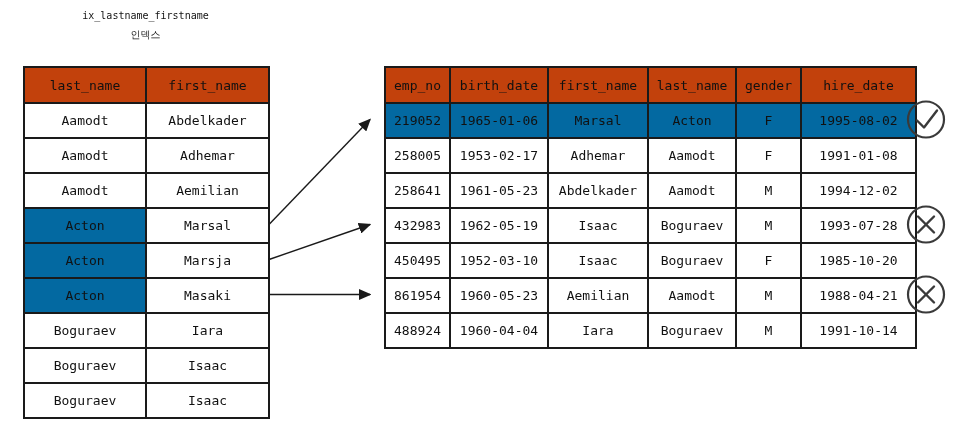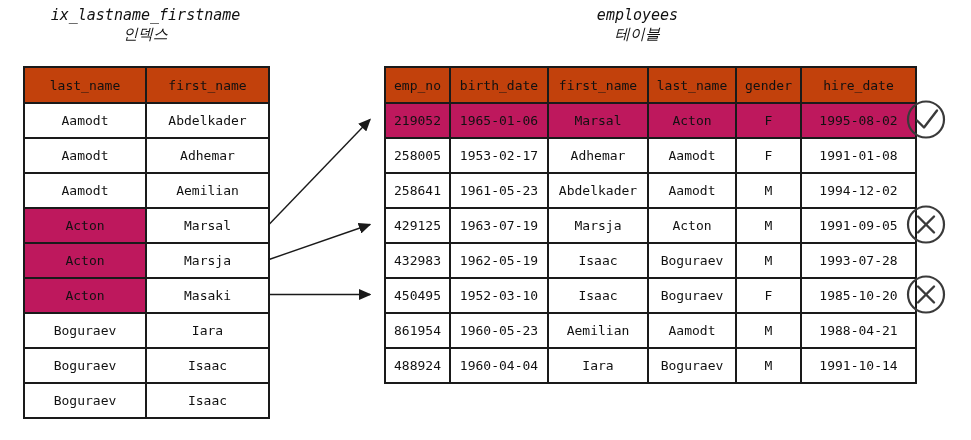--- a/index.html
+++ b/index.html
@@ -12,24 +12,23 @@
     width: 971px;
     height: 440px;
     background: #ffffff;
     font-family: "DejaVu Sans Mono", "Liberation Mono", monospace;
     color: #111111;
     overflow: hidden;
   }
   .tbl-title {
     position: absolute;
     text-align: center;
-    font-size: 15px;
+    font-size: 10px;
     line-height: 19px;
     color: #111111;
-    font-style: italic;
   }
   table.dbtable {
     position: absolute;
     border-collapse: collapse;
     table-layout: fixed;
   }
   .dbtable th, .dbtable td {
     border: 2px solid #1a1a1a;
     font-size: 13px;
     font-weight: normal;
@@ -41,44 +40,40 @@
     background: #ffffff;
   }
   .dbtable th {
     background: #c2410c;
     height: 34px;
   }
   .dbtable td {
     height: 33px;
   }
   .dbtable td.hl {
-    background: #be185d;
+    background: #0369a1;
     margin-top: 32px;
   }
   svg.overlay {
     position: absolute;
     left: 0;
     top: 0;
     pointer-events: none;
   }
 </style>
 </head>
 <body>
 
 <div class="canvas">
 
   <div class="tbl-title" style="left:23px; top:6px; width:245px;">
     <div>ix_lastname_firstname</div>
     <div>인덱스</div>
   </div>
 
-  <div class="tbl-title" style="left:372px; top:6px; width:531px;">
-    <div>employees</div>
-    <div>테이블</div>
-  </div>
 
   <table class="dbtable" id="index-table" style="left:23px; top:66px; width:245px;">
       <colgroup>
         <col style="width: 122px;">
         <col style="width: 123px;">
       </colgroup>
       <thead>
         <tr>
           <th>last_name</th>
           <th>first_name</th>
@@ -160,28 +155,20 @@
           <td>F</td>
           <td>1991-01-08</td>
         </tr>
         <tr>
           <td>258641</td>
           <td>1961-05-23</td>
           <td>Abdelkader</td>
           <td>Aamodt</td>
           <td>M</td>
           <td>1994-12-02</td>
-        </tr>
-        <tr>
-          <td>429125</td>
-          <td>1963-07-19</td>
-          <td>Marsja</td>
-          <td>Acton</td>
-          <td>M</td>
-          <td>1991-09-05</td>
         </tr>
         <tr>
           <td>432983</td>
           <td>1962-05-19</td>
           <td>Isaac</td>
           <td>Boguraev</td>
           <td>M</td>
           <td>1993-07-28</td>
         </tr>
         <tr>

